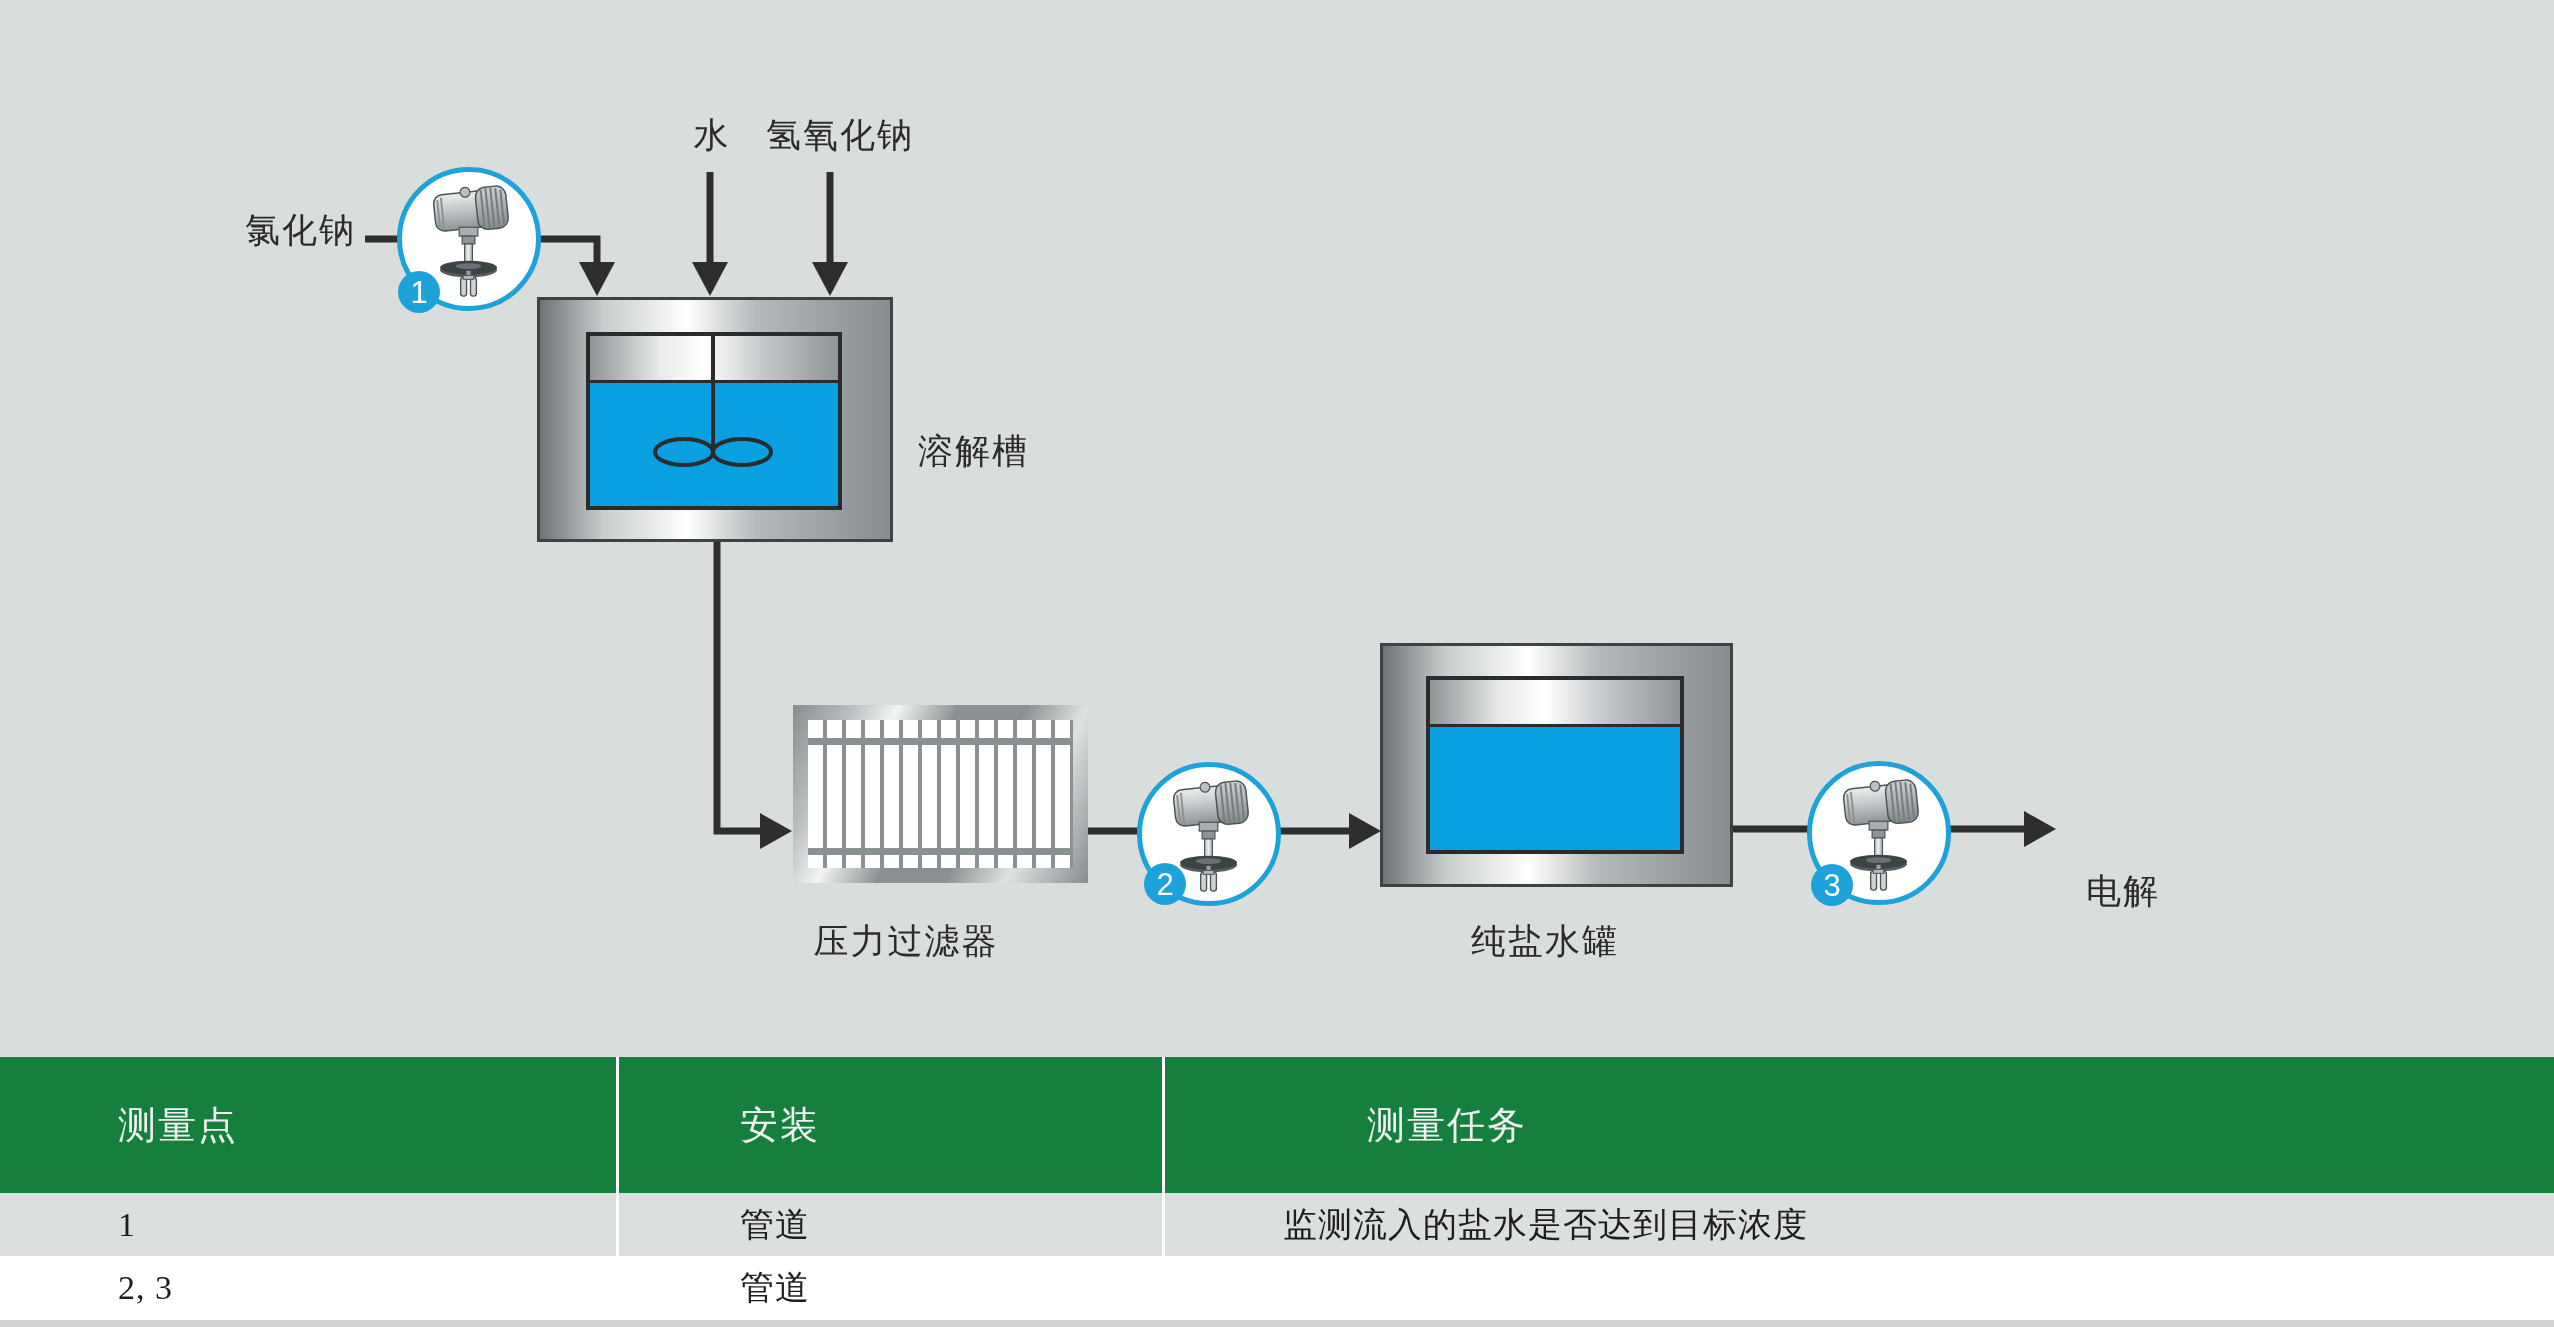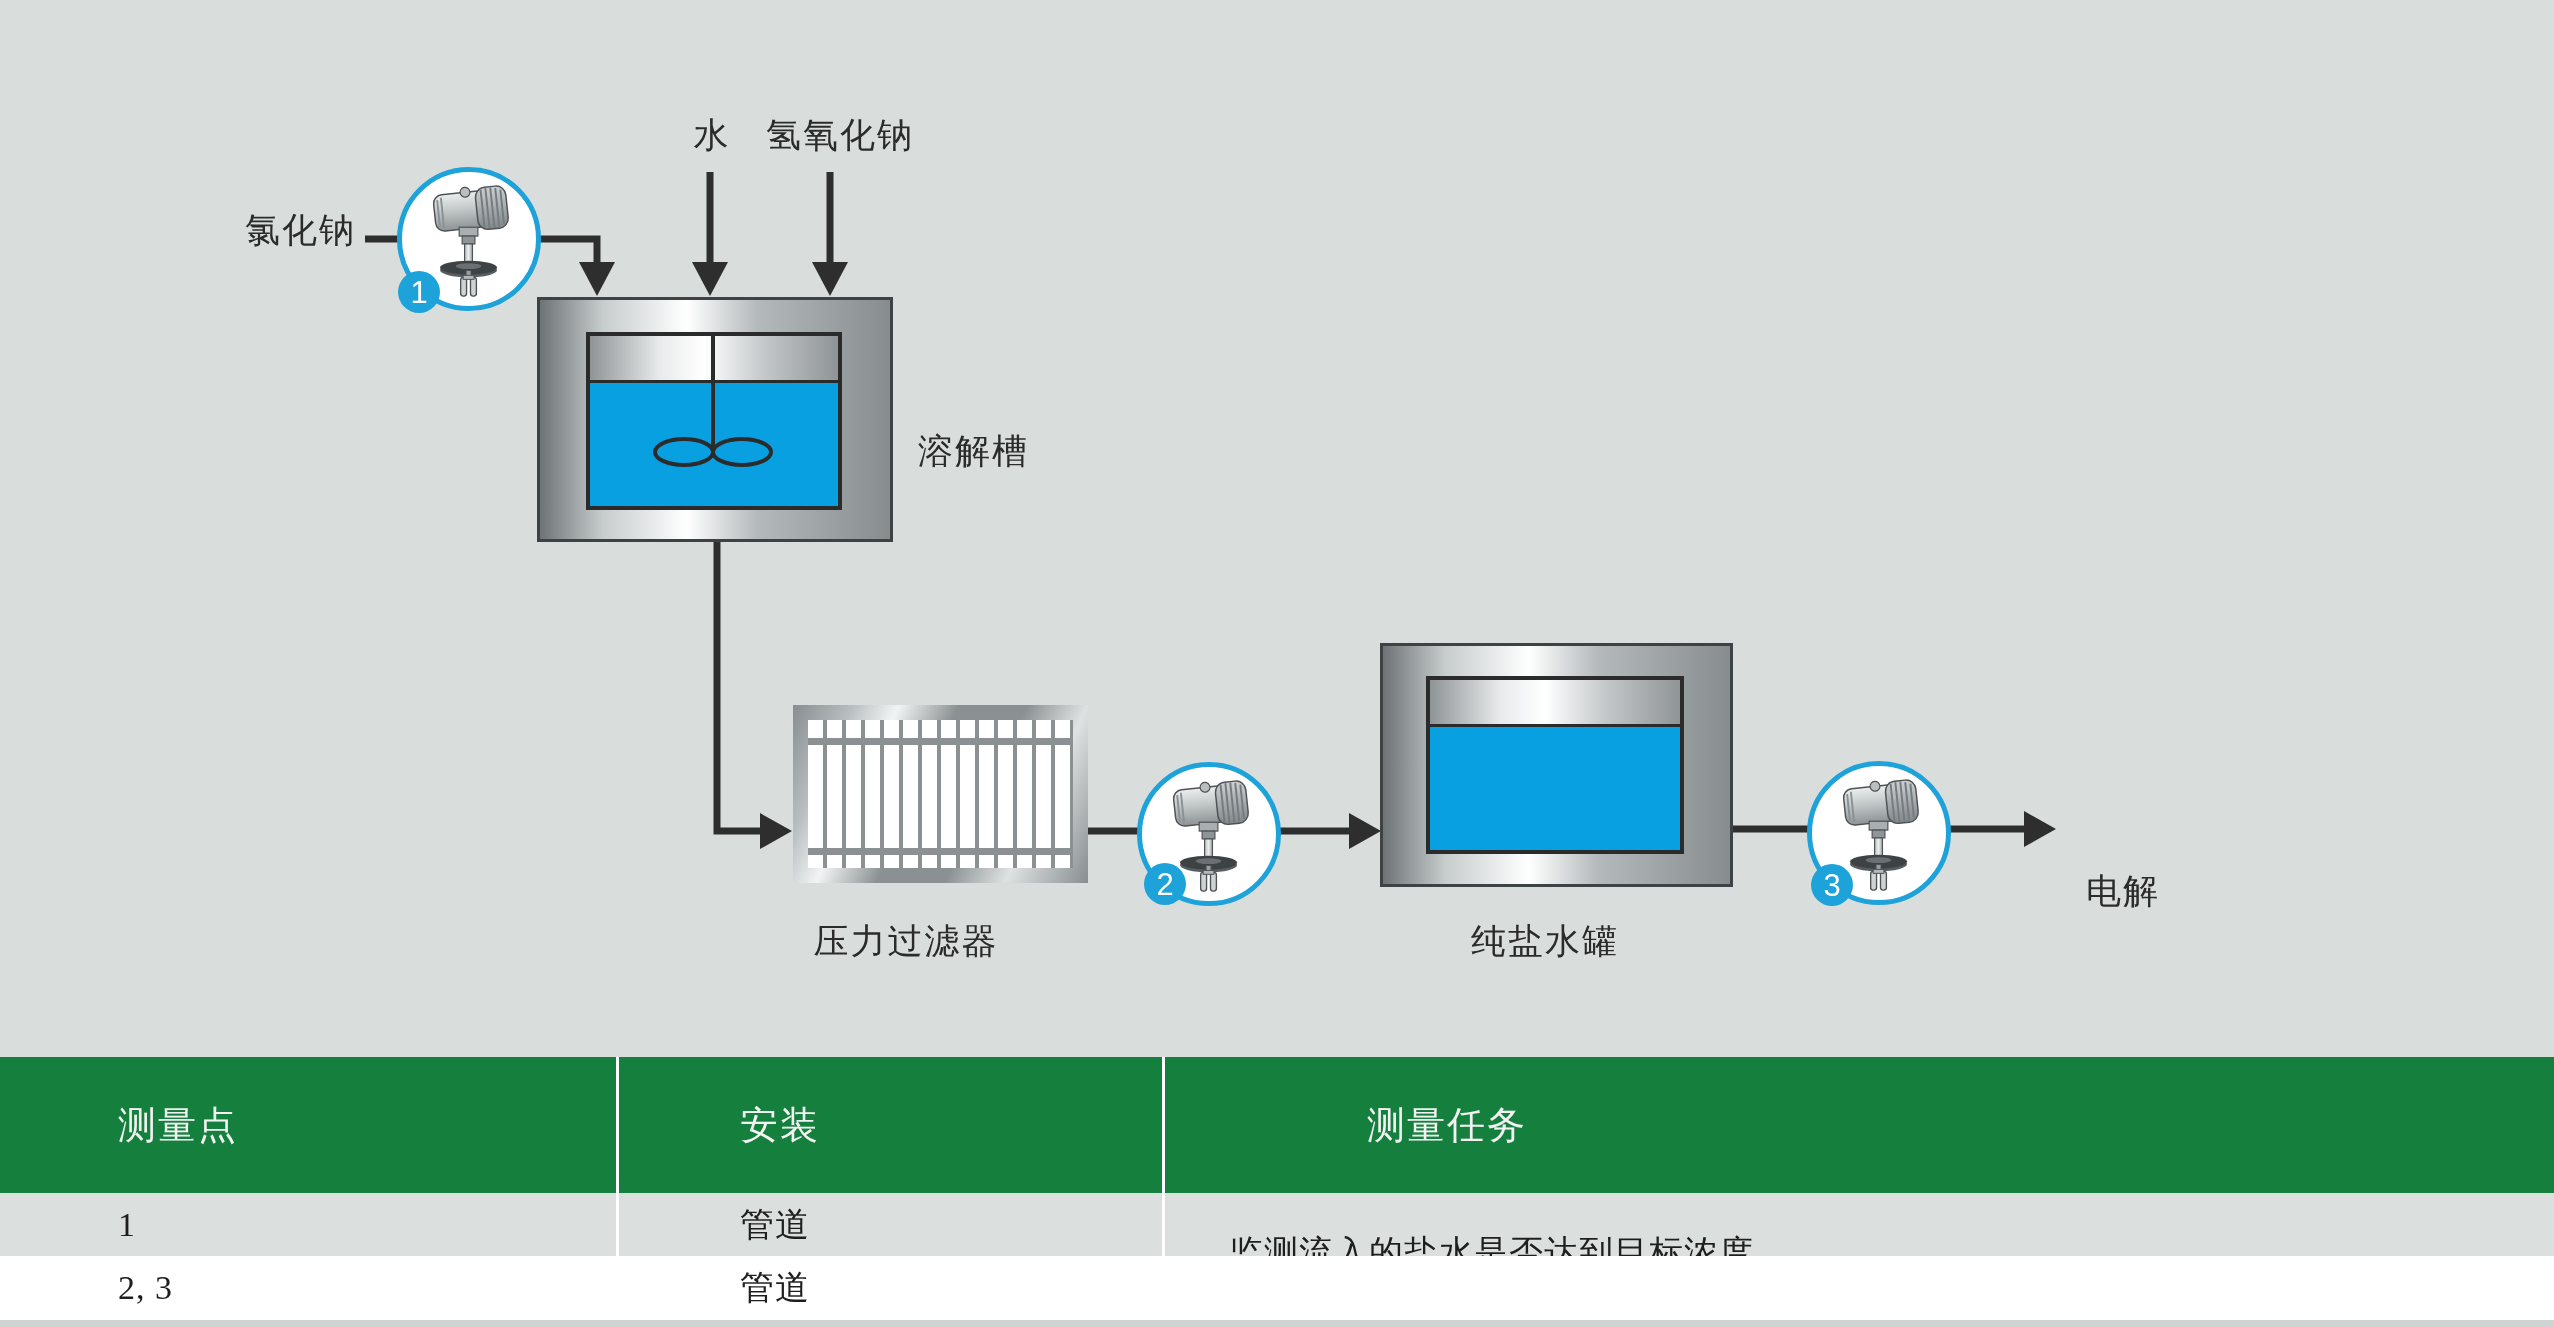--- a/index.html
+++ b/index.html
@@ -182,21 +182,21 @@
 
   <div class="tbl-header">
     <span class="hcell" style="left:118px;">测量点</span>
     <span class="hcell" style="left:740px;">安装</span>
     <span class="hcell" style="left:1335px;margin-left:32px;">测量任务</span>
   </div>
 
   <div class="tbl-row1">
     <span class="rcell" style="left:118px;">1</span>
     <span class="rcell" style="left:740px;">管道</span>
-    <span class="rcell" style="left:1229px;margin-top:28px;">监测流入的盐水是否达到目标浓度</span>
+    <span class="rcell" style="left:1283px;">监测流入的盐水是否达到目标浓度</span>
   </div>
 
   <div class="tbl-row2">
     <span class="rcell" style="left:118px;">2, 3</span>
     <span class="rcell" style="left:740px;">管道</span>
   </div>
 
   <div class="tbl-strip"></div>
 
   <div class="tbl-divider" style="left:616px;"></div>

